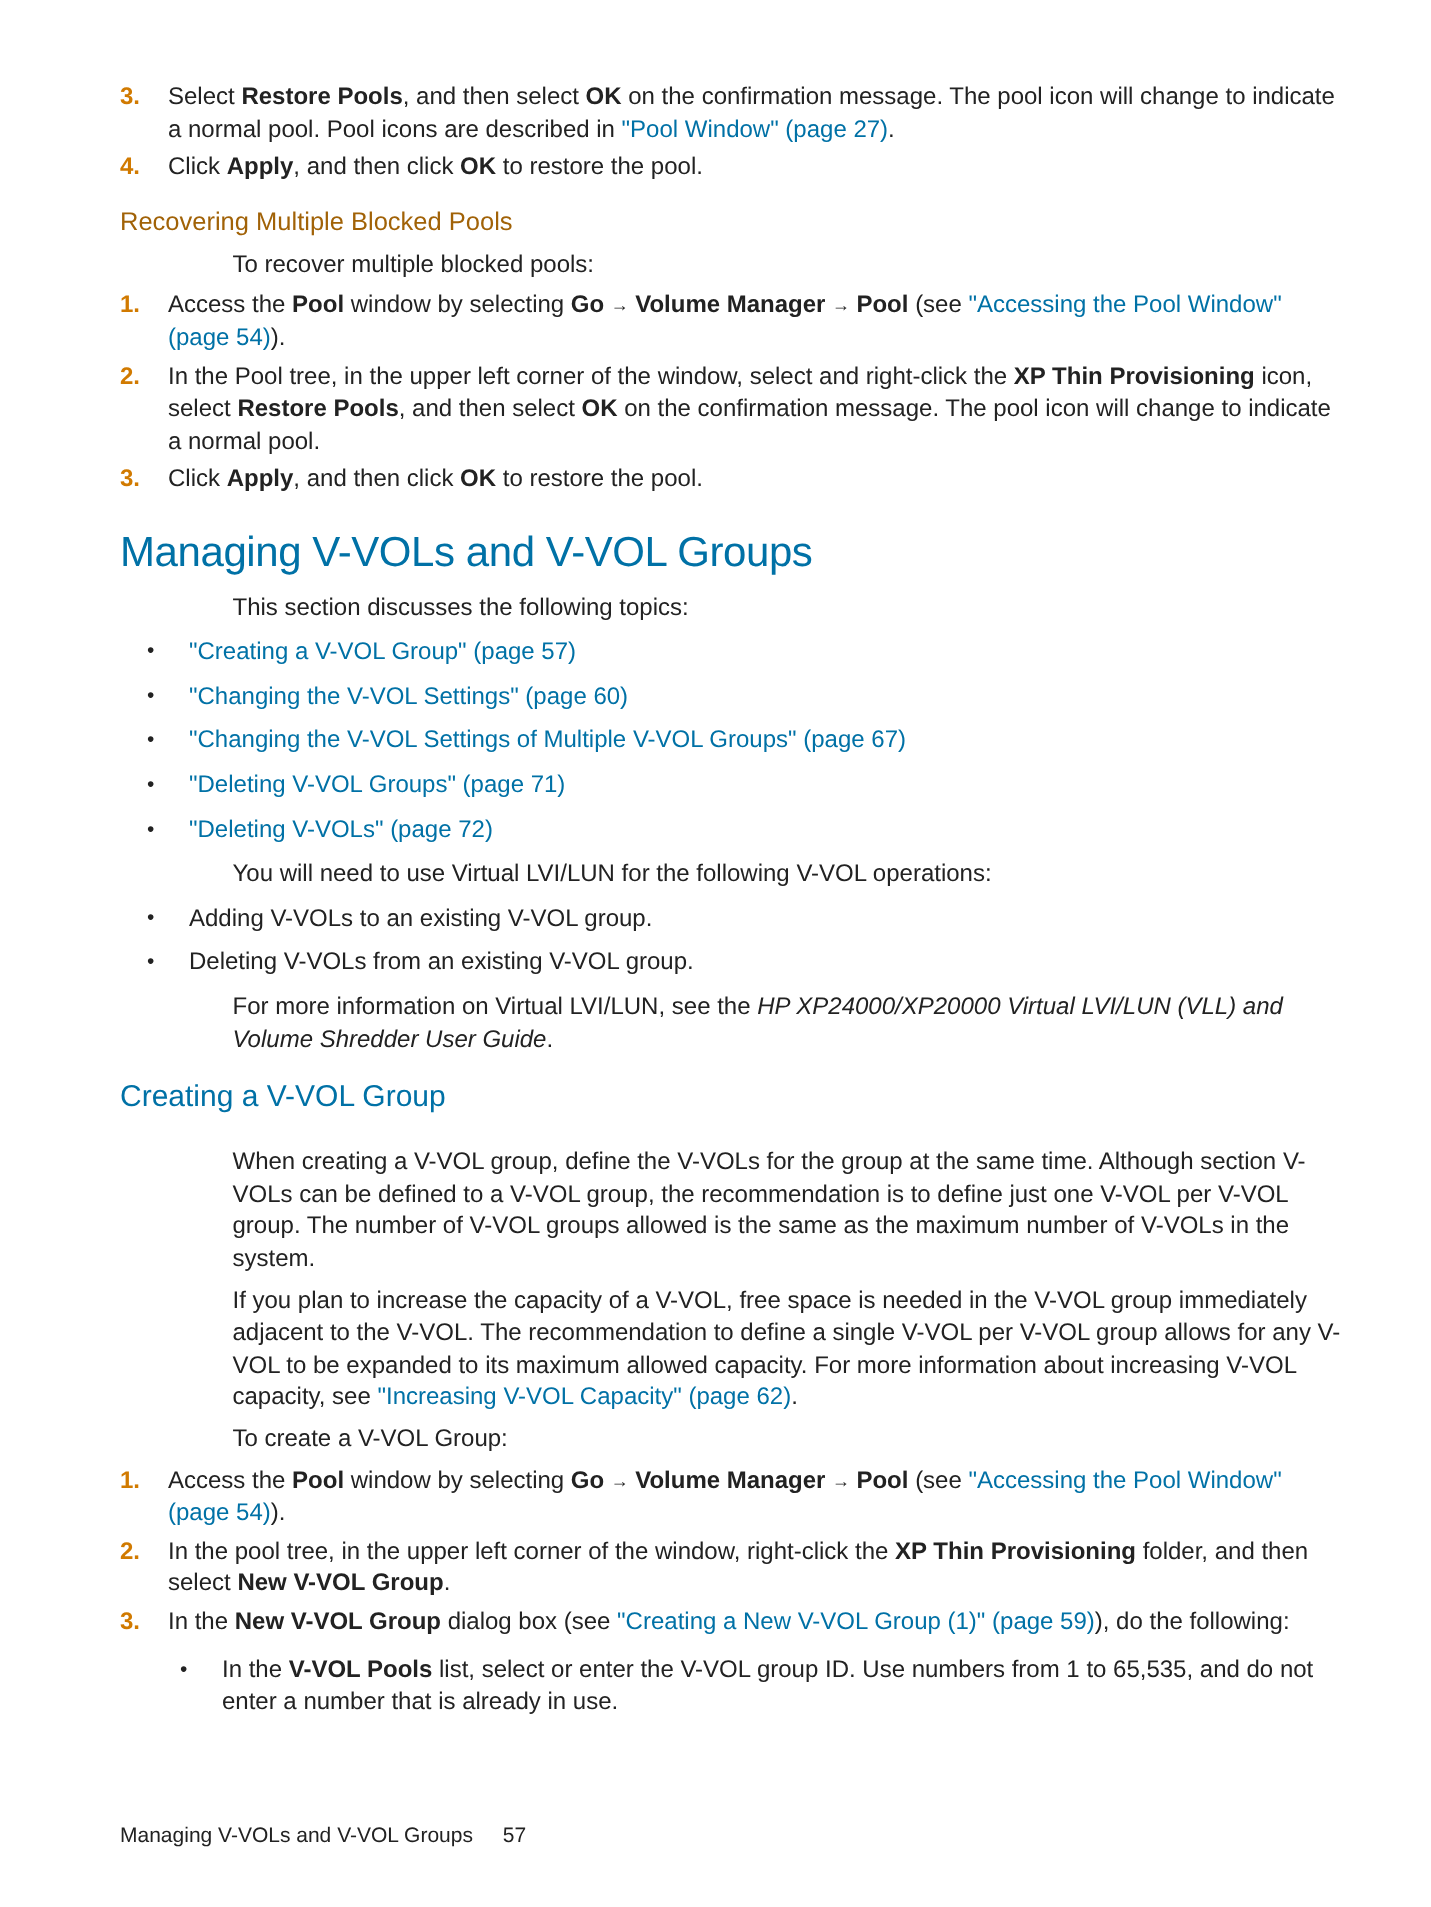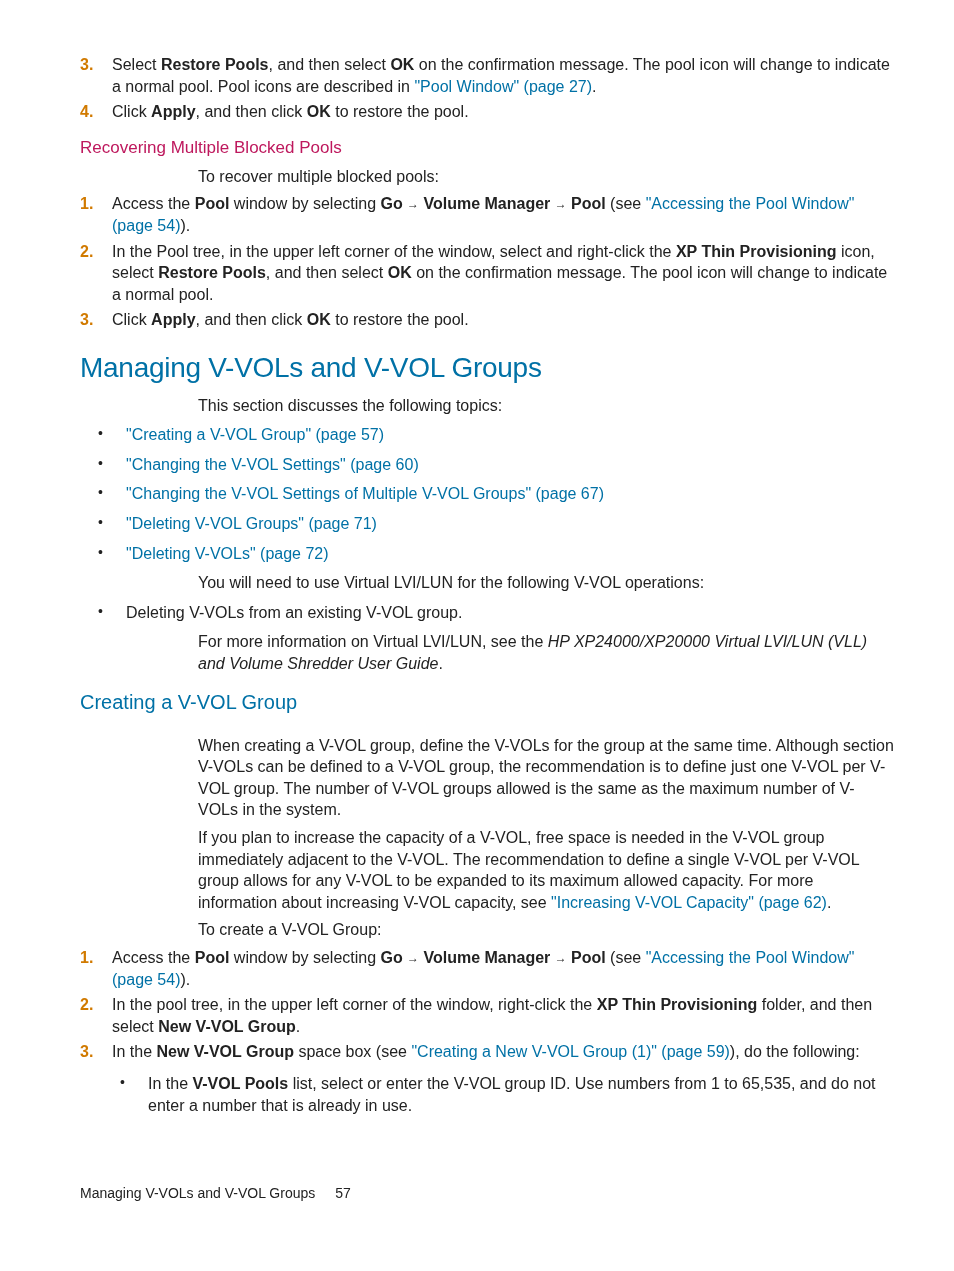--- a/index.html
+++ b/index.html
@@ -6,38 +6,38 @@
     margin: 0;
     padding: 50px 60px 40px 80px;
     font-family: "Arial Narrow", "Helvetica Neue", Arial, sans-serif;
     font-stretch: condensed;
     font-size: 16px;
     line-height: 1.35;
     color: #222;
     width: 954px;
     box-sizing: border-box;
   }
-  .indent { margin-left: 118px; }
+  .indent { margin-left: 75px; }
   h1 {
     font-size: 28px;
     font-weight: 400;
     color: #0071a6;
     margin: 18px 0 8px 0;
     letter-spacing: -0.01em;
   }
   h2 {
     font-size: 20px;
     font-weight: 400;
     color: #0071a6;
     margin: 14px 0 19px 0;
   }
   h3 {
     font-size: 17px;
     font-weight: 400;
-    color: #be185d;
+    color: #a16207;
     margin: 14px 0 6px 0;
   }
   p { margin: 6px 0; }
   a.link { color: #0071a6; text-decoration: none; }
   ol.numlist {
     list-style: none;
     padding: 0;
     margin: 4px 0 4px 0;
   }
   ol.numlist > li {
@@ -136,20 +136,23 @@
   <li>
       <span class="body"><a class="link">"Deleting V-VOL Groups" (page 71)</a></span>
     </li>
   <li>
       <span class="body"><a class="link">"Deleting V-VOLs" (page 72)</a></span>
     </li>
 </ul>
 <p class="indent">You will need to use Virtual LVI/LUN for the following V-VOL operations:</p>
 <ul class="bullets indent">
   <li>
+      <span class="body">Adding V-VOLs to an existing V-VOL group.</span>
+    </li>
+  <li>
       <span class="body">Deleting V-VOLs from an existing V-VOL group.</span>
     </li>
 </ul>
 <p class="indent">
   <span>For more information on Virtual LVI/LUN, see the </span><i>HP XP24000/XP20000 Virtual LVI/LUN (VLL) and Volume Shredder User Guide</i><span>.</span>
 </p>
 
 <h2>Creating a V-VOL Group</h2>
 <p class="indent">When creating a V-VOL group, define the V-VOLs for the group at the same time. Although section V-VOLs can be defined to a V-VOL group, the recommendation is to define just one V-VOL per V-VOL group. The number of V-VOL groups allowed is the same as the maximum number of V-VOLs in the system.</p>
 <p class="indent">
@@ -166,21 +169,21 @@
   </li>
   <li>
     <span class="num">2.</span>
     <span class="body">
       <span>In the pool tree, in the upper left corner of the window, right-click the </span><b>XP Thin Provisioning</b><span> folder, and then select </span><b>New V-VOL Group</b><span>.</span>
     </span>
   </li>
   <li>
     <span class="num">3.</span>
     <span class="body">
-      <span>In the </span><b>New V-VOL Group</b><span> space box (see </span><a class="link">"Creating a New V-VOL Group (1)" (page 59)</a><span>), do the following:</span>
+      <span>In the </span><b>New V-VOL Group</b><span> dialog box (see </span><a class="link">"Creating a New V-VOL Group (1)" (page 59)</a><span>), do the following:</span>
       <ul class="bullets" style="margin-left:4px; margin-top:10px;">
         <li>
             <span class="body">
           <span>In the </span><b>V-VOL Pools</b><span> list, select or enter the V-VOL group ID. Use numbers from 1 to 65,535, and do not enter a number that is already in use.</span>
         </span>
           </li>
       </ul>
     </span>
   </li>
 </ol>

